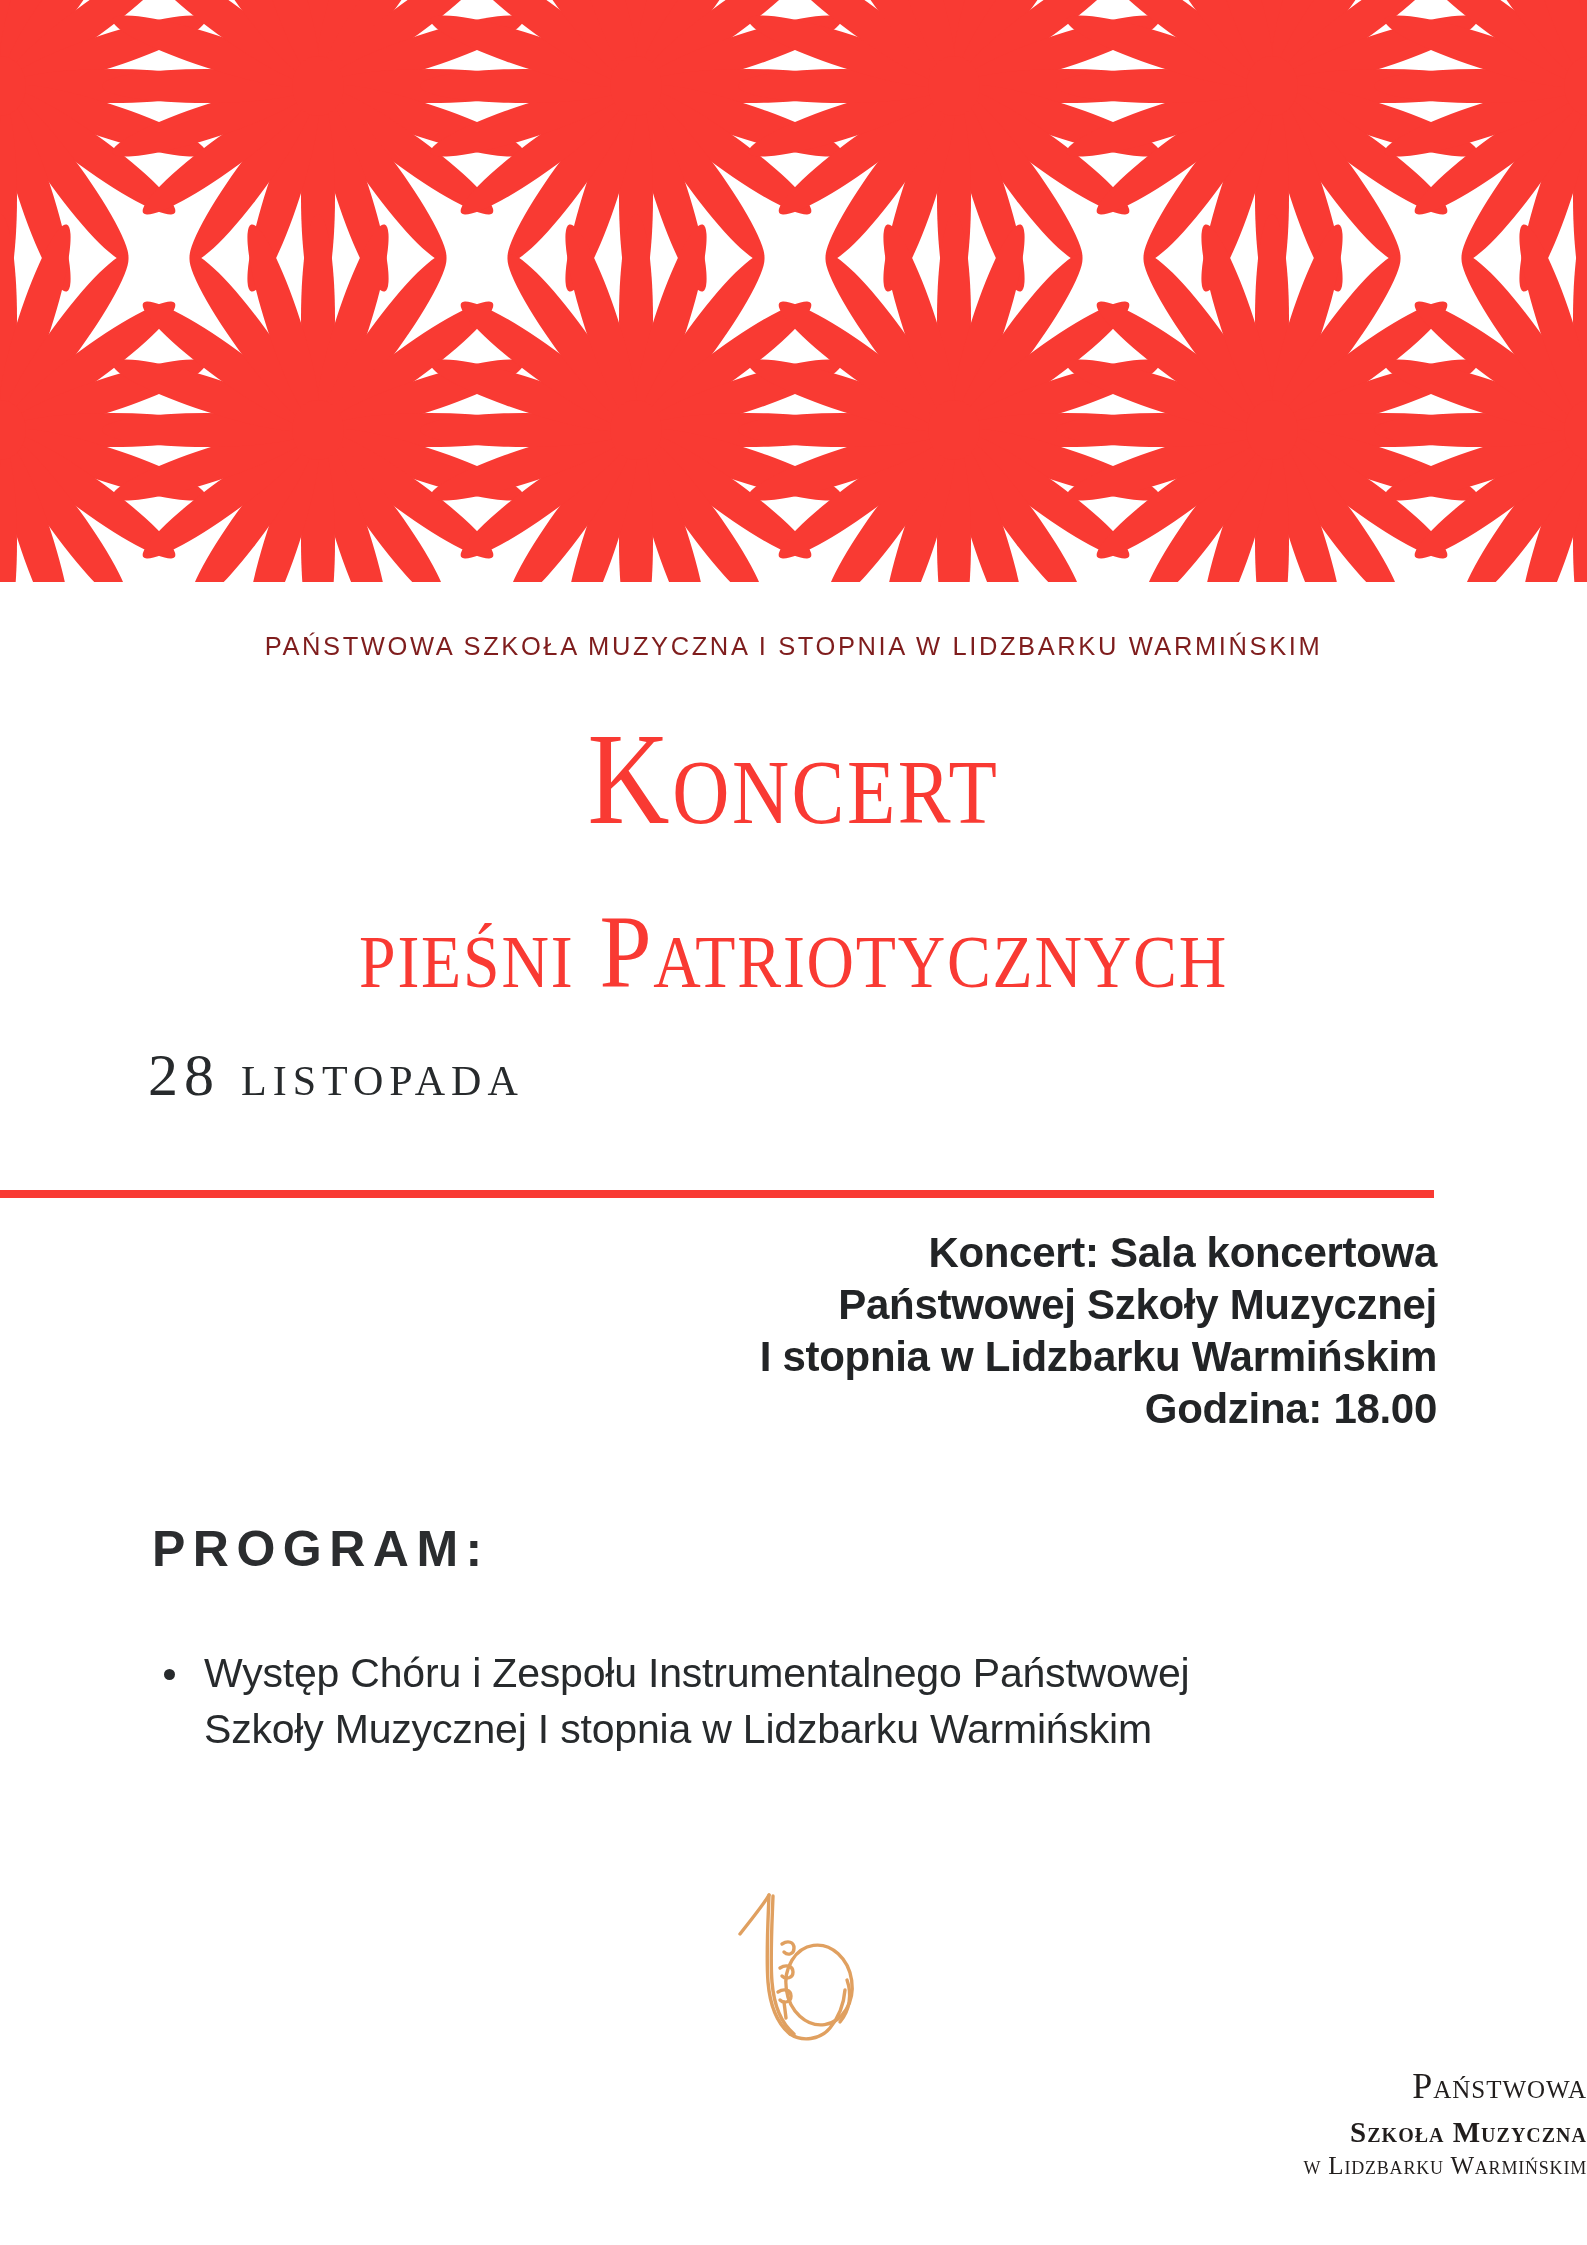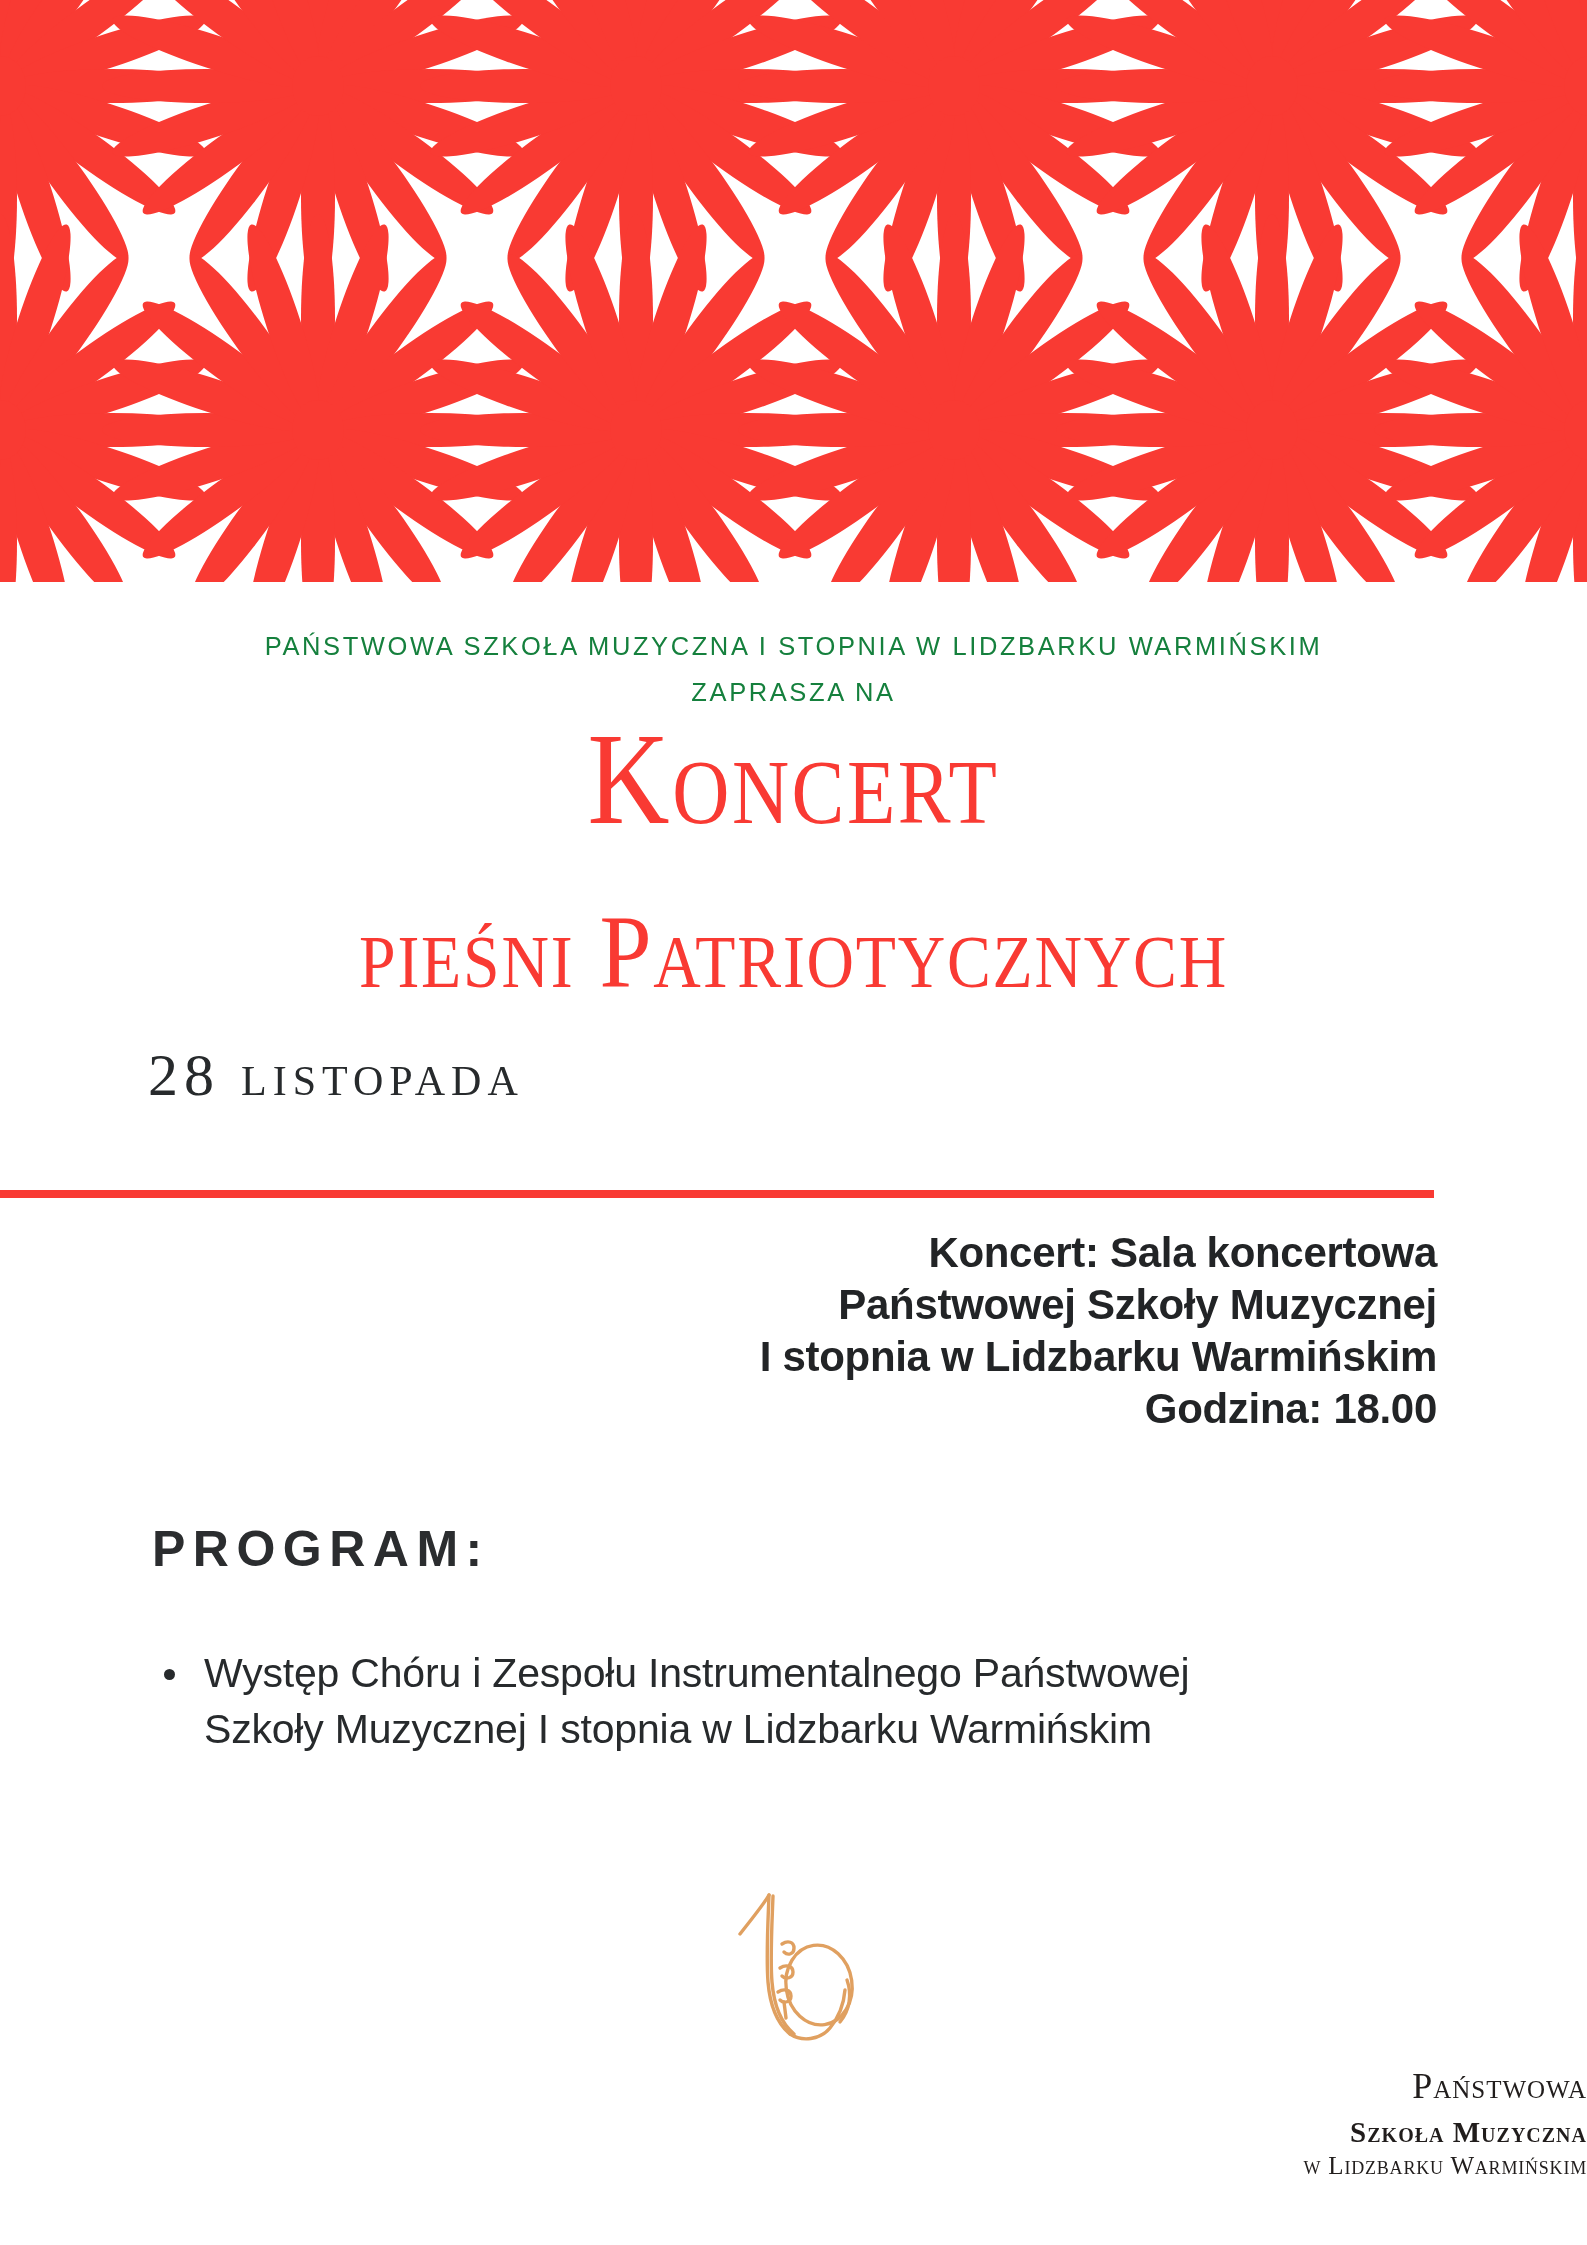--- a/index.html
+++ b/index.html
@@ -38,21 +38,21 @@
     position: absolute;
     top: 623px;
     left: 0;
     width: 1587px;
     text-align: center;
     font-family: "Liberation Sans", sans-serif;
     font-size: 25.5px;
     font-weight: 400;
     letter-spacing: 2.6px;
     line-height: 46px;
-    color: #15803d;
+    color: #7f1d1d;
     text-transform: uppercase;
   }
   .invite .line2 { display: block; }
 
   
   .title-main {
     position: absolute;
     top: 716px;
     left: 0;
     width: 1587px;
@@ -260,21 +260,20 @@
         <use href="#daisy" x="636" y="-258"></use>
         <use href="#daisy" x="954" y="-258"></use>
         <use href="#daisy" x="1272" y="-258"></use>
         <use href="#daisy" x="1590" y="-258"></use>
       </g>
     </svg>
   </div>
 
   <div class="invite">
     <span>PAŃSTWOWA SZKOŁA MUZYCZNA I STOPNIA W LIDZBARKU WARMIŃSKIM</span>
-    <span class="line2">ZAPRASZA NA</span>
   </div>
 
   <div class="title-main">Koncert</div>
   <div class="title-sub">pieśni Patriotycznych</div>
   <div class="title-date">28 listopada</div>
 
   <div class="divider"></div>
 
   <div class="venue">
     <div>Koncert: Sala koncertowa</div>

